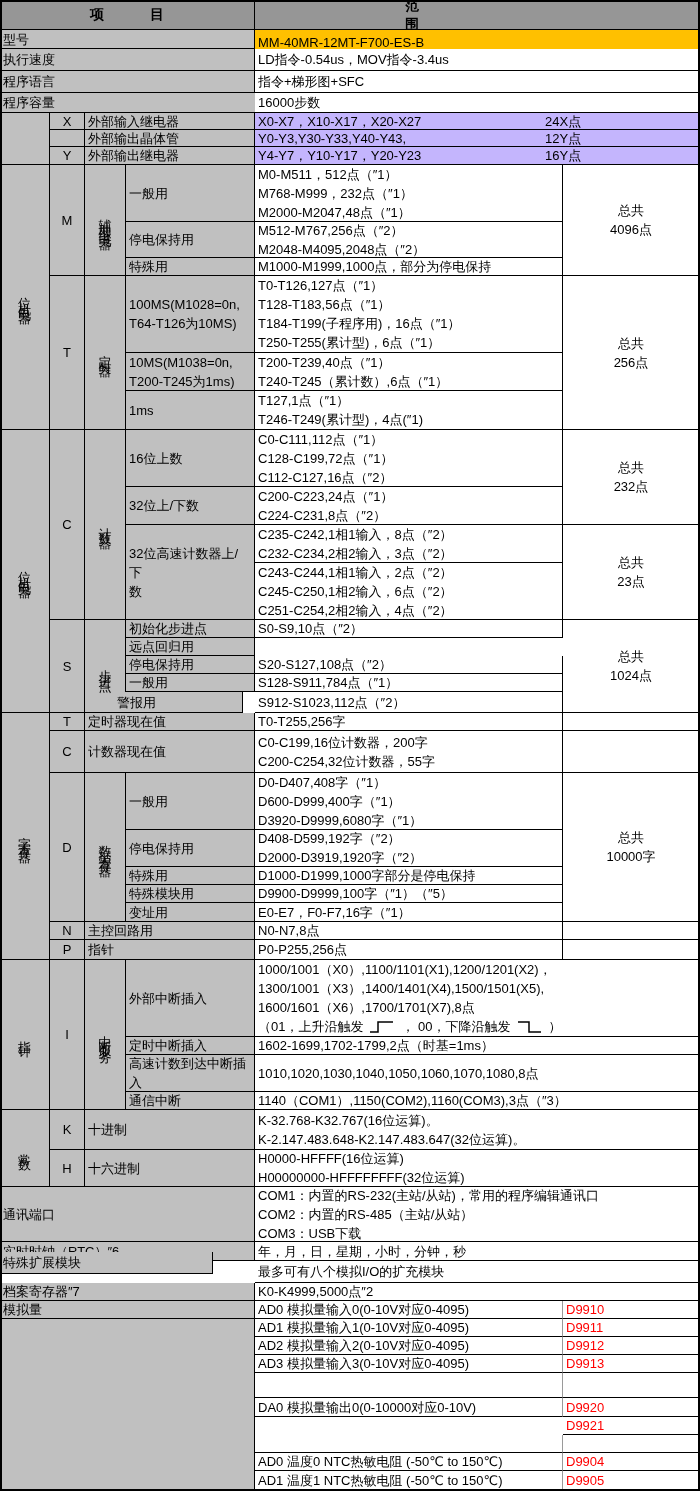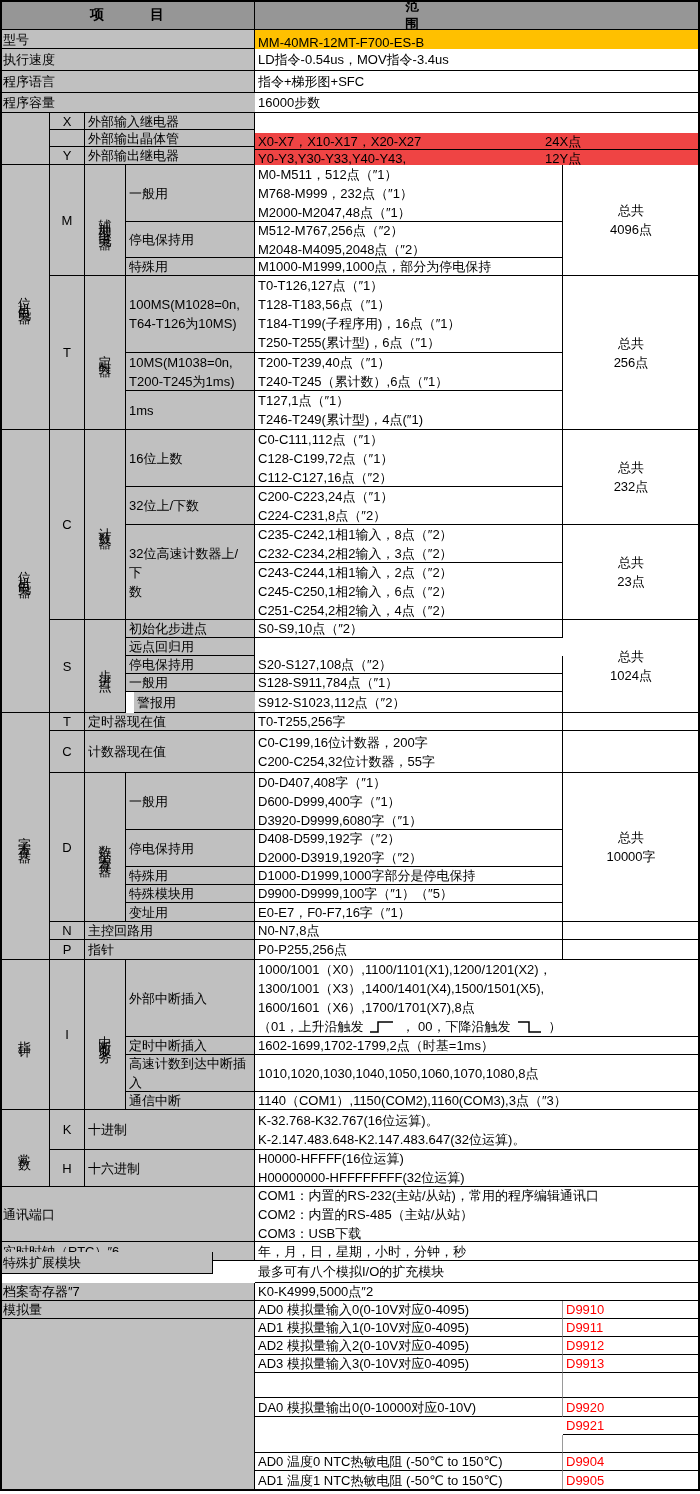--- a/index.html
+++ b/index.html
@@ -1,21 +1,21 @@
 <!DOCTYPE html>
 <html><head>
 <meta charset="utf-8">
 <style>
   html,body{margin:0;padding:0;background:#fff;}
   body{font-family:"Liberation Sans","DejaVu Sans",sans-serif;color:#000;}
   #tbl{position:relative;width:700px;height:1494px;background:#fff;}
   .c{position:absolute;box-sizing:border-box;border-right:1px solid #000;border-bottom:1px solid #000;
      display:flex;align-items:center;overflow:hidden;font-size:13px;line-height:19px;background:#fff;}
   .g{background:#C0C0C0;}
-  .o{background:#ef4444;margin-top:20px;}
+  .o{background:#c4b5fd;}
   .yl{background:#FFC000;}
   .hd{background:#969696;font-weight:bold;font-size:14px;justify-content:center;}
   .hi{letter-spacing:46px;padding-left:46px;}
   .hrng{letter-spacing:150px;padding-left:150px;}
   .pad{padding:0 3px;}
   .ctr{justify-content:center;text-align:center;}
   .pre{white-space:pre-line;}
   .vt{writing-mode:vertical-rl;text-orientation:upright;letter-spacing:5px;justify-content:center;text-align:center;}
   .red{color:#FF0000;}
   .lg{border-right-color:#9a9a9a;}
@@ -120,21 +120,21 @@
   <div class="c g ctr" style="left:50px;top:620px;width:35px;height:93px">S</div>
   <div class="c g vt" style="left:85px;top:620px;width:41px;height:93px">步进点</div>
   <div class="c g pad" style="left:126px;top:620px;width:129px;height:18px">初始化步进点</div>
   <div class="c pad" style="left:255px;top:620px;width:308px;height:18px">S0-S9,10点（″2）</div>
   <div class="c g pad" style="left:126px;top:638px;width:129px;height:18px">远点回归用</div>
   <div class="c pad" style="left:255px;top:656px;width:308px;height:18px">S10-S19,10点（搭配IST指令使用）（″2）</div>
   <div class="c g pad" style="left:126px;top:656px;width:129px;height:18px">停电保持用</div>
   <div class="c pad" style="left:255px;top:656px;width:308px;height:18px">S20-S127,108点（″2）</div>
   <div class="c g pad" style="left:126px;top:674px;width:129px;height:18px">一般用</div>
   <div class="c pad" style="left:255px;top:674px;width:308px;height:18px">S128-S911,784点（″1）</div>
-  <div class="c g pad" style="left:134px;top:692px;width:129px;height:21px">警报用</div>
+  <div class="c g pad" style="left:114px;top:692px;width:129px;height:21px">警报用</div>
   <div class="c pad" style="left:255px;top:692px;width:308px;height:21px">S912-S1023,112点（″2）</div>
   <div class="c ctr pre" style="left:563px;top:620px;width:137px;height:93px">总共
 1024点</div>
 
   <div class="c g vt" style="left:0;top:713px;width:50px;height:247px">字寄存器</div>
   <div class="c g ctr" style="left:50px;top:713px;width:35px;height:18px">T</div>
   <div class="c g pad" style="left:85px;top:713px;width:170px;height:18px">定时器现在值</div>
   <div class="c pad" style="left:255px;top:713px;width:308px;height:18px">T0-T255,256字</div>
   <div class="c" style="left:563px;top:713px;width:137px;height:18px"></div>
   <div class="c g ctr" style="left:50px;top:731px;width:35px;height:42px">C</div>

